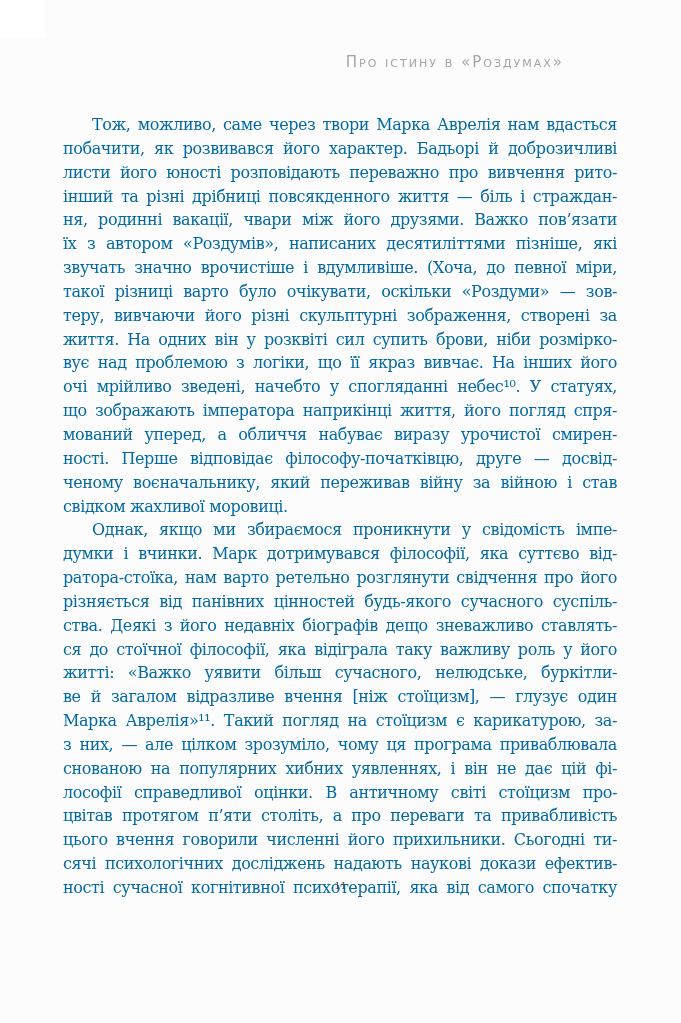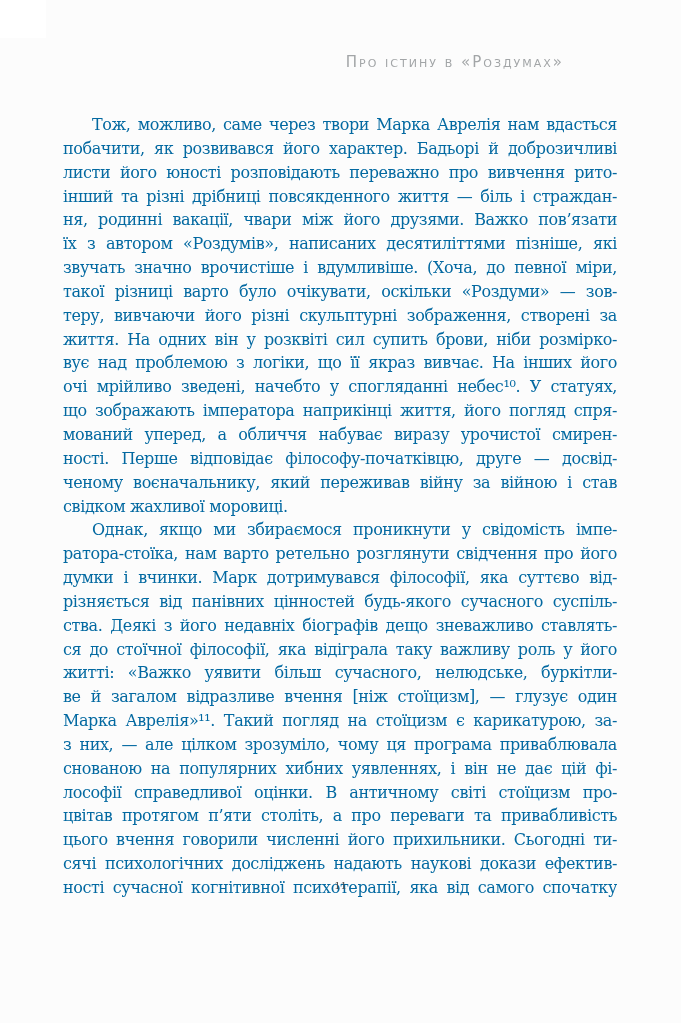--- a/index.html
+++ b/index.html
@@ -94,22 +94,22 @@
       <div class="line">вує над проблемою з логіки, що її якраз вивчає. На інших його</div>
       <div class="line">очі мрійливо зведені, начебто у спогляданні небес¹⁰. У статуях,</div>
       <div class="line">що зображають імператора наприкінці життя, його погляд спря-</div>
       <div class="line">мований уперед, а обличчя набуває виразу урочистої смирен-</div>
       <div class="line">ності. Перше відповідає філософу-початківцю, друге — досвід-</div>
       <div class="line">ченому воєначальнику, який переживав війну за війною і став</div>
       <div class="line noju">свідком жахливої моровиці.</div>
     </div>
     <div class="para">
       <div class="line indent">Однак, якщо ми збираємося проникнути у свідомість імпе-</div>
+      <div class="line">думки і вчинки. Марк дотримувався філософії, яка суттєво від-</div>
       <div class="line">ратора-стоїка, нам варто ретельно розглянути свідчення про його</div>
-      <div class="line">думки і вчинки. Марк дотримувався філософії, яка суттєво від-</div>
       <div class="line">різняється від панівних цінностей будь-якого сучасного суспіль-</div>
       <div class="line">ства. Деякі з його недавніх біографів дещо зневажливо ставлять-</div>
       <div class="line">ся до стоїчної філософії, яка відіграла таку важливу роль у його</div>
       <div class="line">житті: «Важко уявити більш сучасного, нелюдське, буркітли-</div>
       <div class="line">ве й загалом відразливе вчення [ніж стоїцизм], — глузує один</div>
       <div class="line">Марка Аврелія»¹¹. Такий погляд на стоїцизм є карикатурою, за-</div>
       <div class="line">з них, — але цілком зрозуміло, чому ця програма приваблювала</div>
       <div class="line">снованою на популярних хибних уявленнях, і він не дає цій фі-</div>
       <div class="line">лософії справедливої оцінки. В античному світі стоїцизм про-</div>
       <div class="line">цвітав протягом п’яти століть, а про переваги та привабливість</div>

